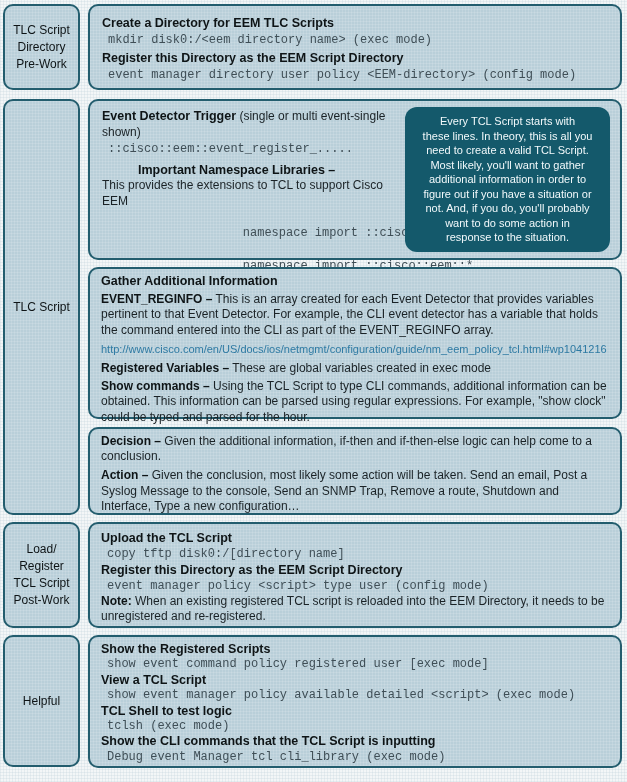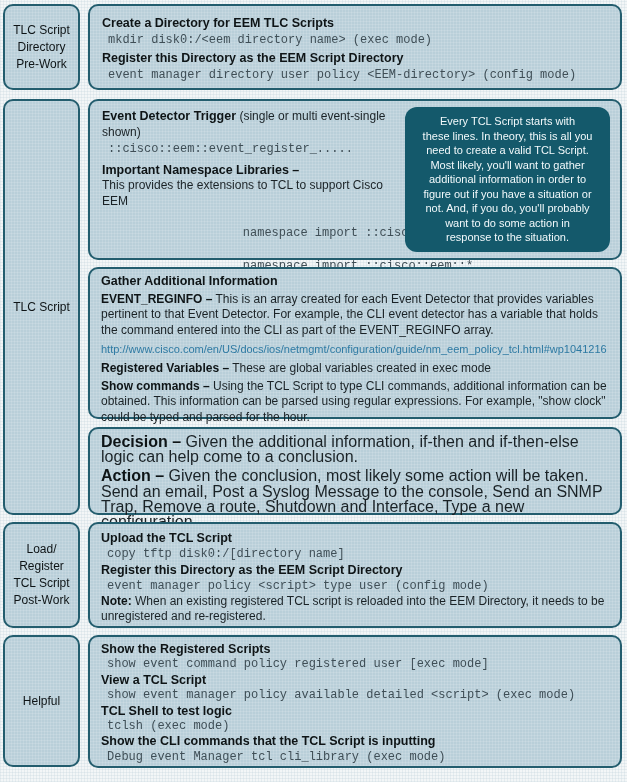--- a/index.html
+++ b/index.html
@@ -25,33 +25,33 @@
     white-space:pre-line;color:#0e1416;
   }
   .cbox{left:88px;width:534px;}
   .l1{top:4px;height:86px;}
   .l2{top:99px;height:416px;}
   .l3{top:522px;height:106px;}
   .l4{top:635px;height:132px;justify-content:center;}
   .r1{top:4px;height:86px;padding:9px 12px 0;line-height:16.5px;}
   .r2{top:99px;height:161px;padding:8px 12px 0;line-height:15.5px;}
   .r3{top:267px;height:152px;padding:5px 11px 0;line-height:15.2px;font-size:12px;}
-  .r4{top:427px;height:88px;padding:5px 11px 0;line-height:15.2px;font-size:16px;}
+  .r4{top:427px;height:88px;padding:5px 11px 0;line-height:15.2px;font-size:12px;}
   .r5{top:522px;height:106px;padding:6px 11px 0;line-height:16px;}
   .r6{top:635px;height:133px;padding:5px 11px 0;line-height:15.4px;}
   .h{font-weight:bold;font-size:12.5px;color:#0e1416;}
   .b{font-weight:bold;color:#0e1416;}
   .m{
     font-family:"Liberation Mono","DejaVu Sans Mono",monospace;
     font-size:12px;color:#3f4e56;white-space:nowrap;padding-left:6px;
   }
   .t{font-size:12px;}
   .p{margin:0;}
   .mt1{margin-top:17px;text-align:center;}.mt2{margin-top:2px;}.mt3{margin-top:3px;}
-  .mt4{margin-top:4px;}.mt5{margin-top:5px;}
+  .mt4{margin-top:4px;}.mt5{margin-top:5px;margin-left:36px;}
   .w307{width:307px;}
   .w300{width:300px;}
   .link{
     display:block;font-size:11px;color:#2e7aa3;text-decoration:none;
     margin-top:4px;cursor:pointer;
   }
   .callout{
     position:absolute;left:405px;top:107px;width:205px;height:145px;
     box-sizing:border-box;background:#14596b;border-radius:12px;
     color:#f2f9fb;text-align:center;font-size:11px;line-height:14.5px;

